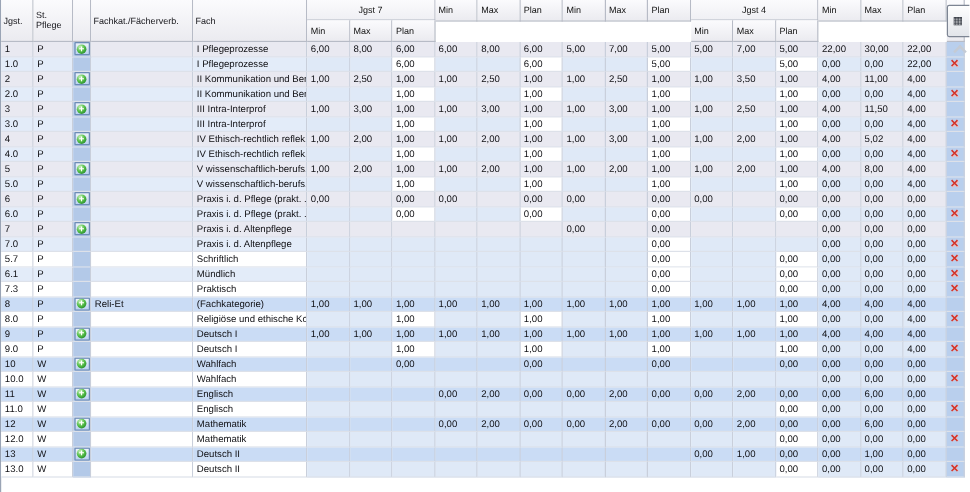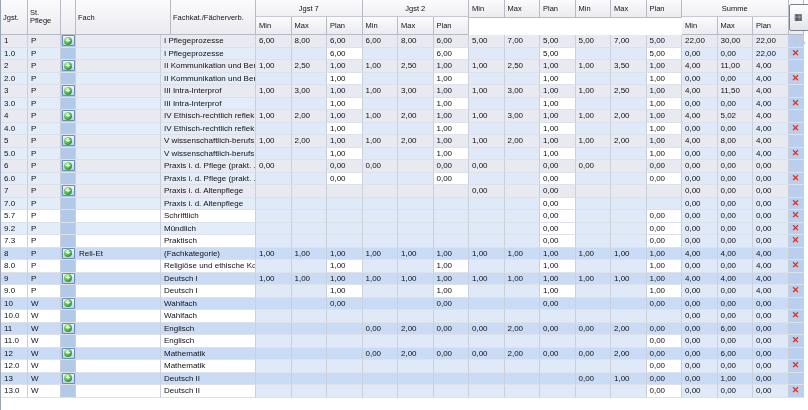--- a/index.html
+++ b/index.html
@@ -66,54 +66,53 @@
 <div class="stage">
   <div class="gridwrap">
     <div id="ghead">
         <div class="hrow">
           <div class="hc tall w-sort">Jgst.</div>
           <div class="hc tall two w-ber">
             <span>St.</span>
             <span>Pflege</span>
           </div>
           <div class="hc tall w-icon"></div>
+          <div class="hc tall w-fk">Fachkat./Fächerverb.</div>
           <div class="hc tall w-fach">Fach</div>
-          <div class="hc tall w-fk">Fachkat./Fächerverb.</div>
           <div class="groupbox">
             <div class="gl">Jgst 7</div>
             <div class="subrow">
               <div class="sub">Min</div>
               <div class="sub">Max</div>
               <div class="sub">Plan</div>
             </div>
           </div>
           <div class="groupbox">
-            <div class="gl">Jgst 2</div>
             <div class="subrow">
               <div class="sub">Min</div>
               <div class="sub">Max</div>
               <div class="sub">Plan</div>
             </div>
           </div>
           <div class="groupbox">
             <div class="subrow">
               <div class="sub">Min</div>
               <div class="sub">Max</div>
               <div class="sub">Plan</div>
             </div>
           </div>
           <div class="groupbox">
+            <div class="gl">Jgst 4</div>
             <div class="subrow">
               <div class="sub">Min</div>
               <div class="sub">Max</div>
               <div class="sub">Plan</div>
             </div>
           </div>
           <div class="groupbox">
-            <div class="gl">Summe</div>
             <div class="subrow">
               <div class="sub">Min</div>
               <div class="sub">Max</div>
               <div class="sub">Plan</div>
             </div>
           </div>
           <div class="hc tall w-x"></div>
         </div>
       </div>
     <div id="gbody">
@@ -500,21 +499,21 @@
           <div class="c w-num" style="background: rgb(223, 233, 247);"></div>
           <div class="c w-num" style="background: rgb(255, 255, 255);">0,00</div>
           <div class="c w-num" style="background: rgb(223, 233, 247);">0,00</div>
           <div class="c w-num" style="background: rgb(223, 233, 247);">0,00</div>
           <div class="c w-num" style="background: rgb(223, 233, 247);">0,00</div>
           <div class="c w-x xcell">
             <button class="delbtn">✕</button>
           </div>
         </div>
         <div class="drow">
-          <div class="c w-sort" style="background: rgb(227, 236, 249);">9.2</div>
+          <div class="c w-sort" style="background: rgb(227, 236, 249);">6.1</div>
           <div class="c w-ber" style="background: rgb(227, 236, 249);">P</div>
           <div class="c w-icon iconcell"></div>
           <div class="c w-fk" style="background: rgb(227, 236, 249);"></div>
           <div class="c w-fach" style="background: rgb(227, 236, 249);">Mündlich</div>
           <div class="c w-num" style="background: rgb(223, 233, 247);"></div>
           <div class="c w-num" style="background: rgb(223, 233, 247);"></div>
           <div class="c w-num" style="background: rgb(223, 233, 247);"></div>
           <div class="c w-num" style="background: rgb(223, 233, 247);"></div>
           <div class="c w-num" style="background: rgb(223, 233, 247);"></div>
           <div class="c w-num" style="background: rgb(223, 233, 247);"></div>

